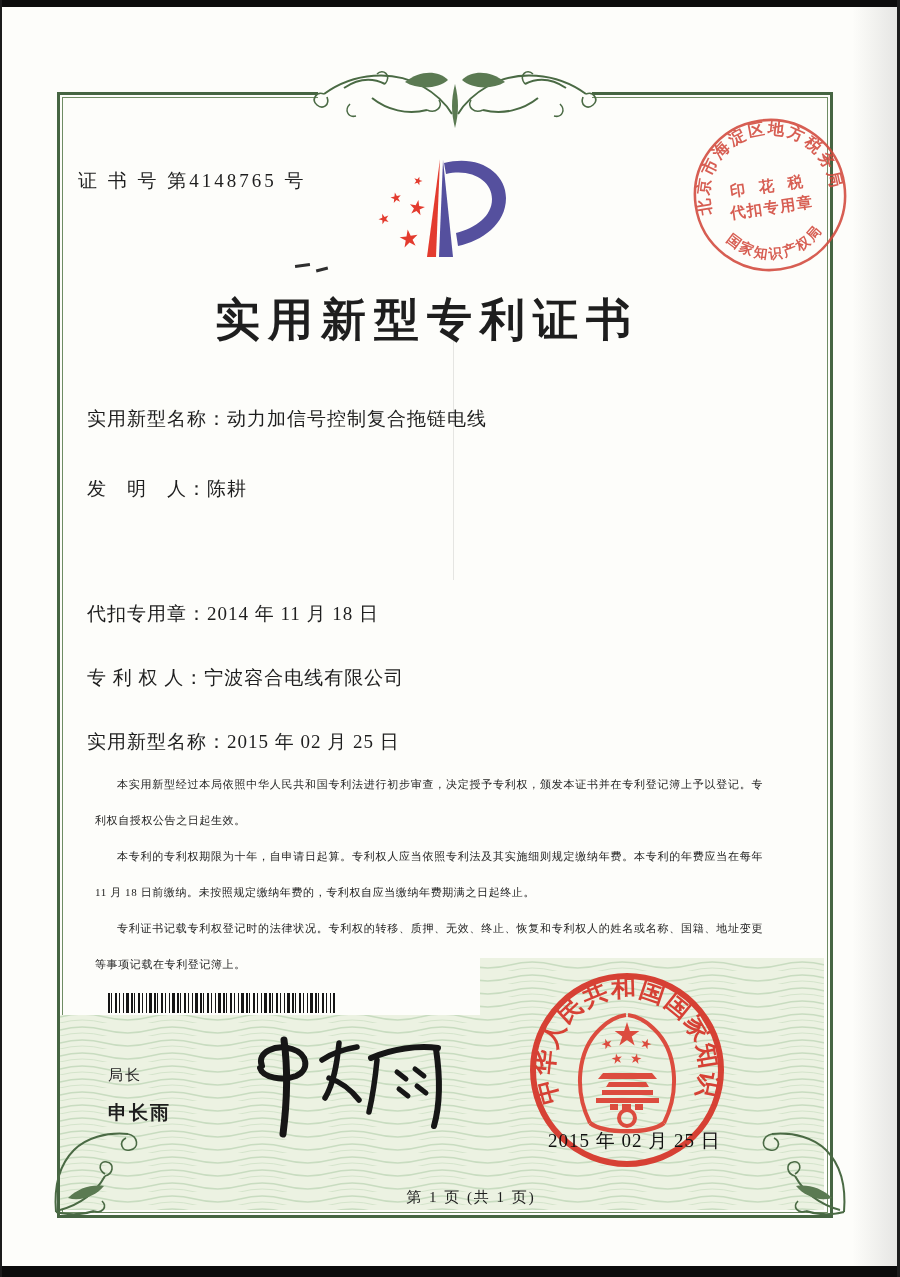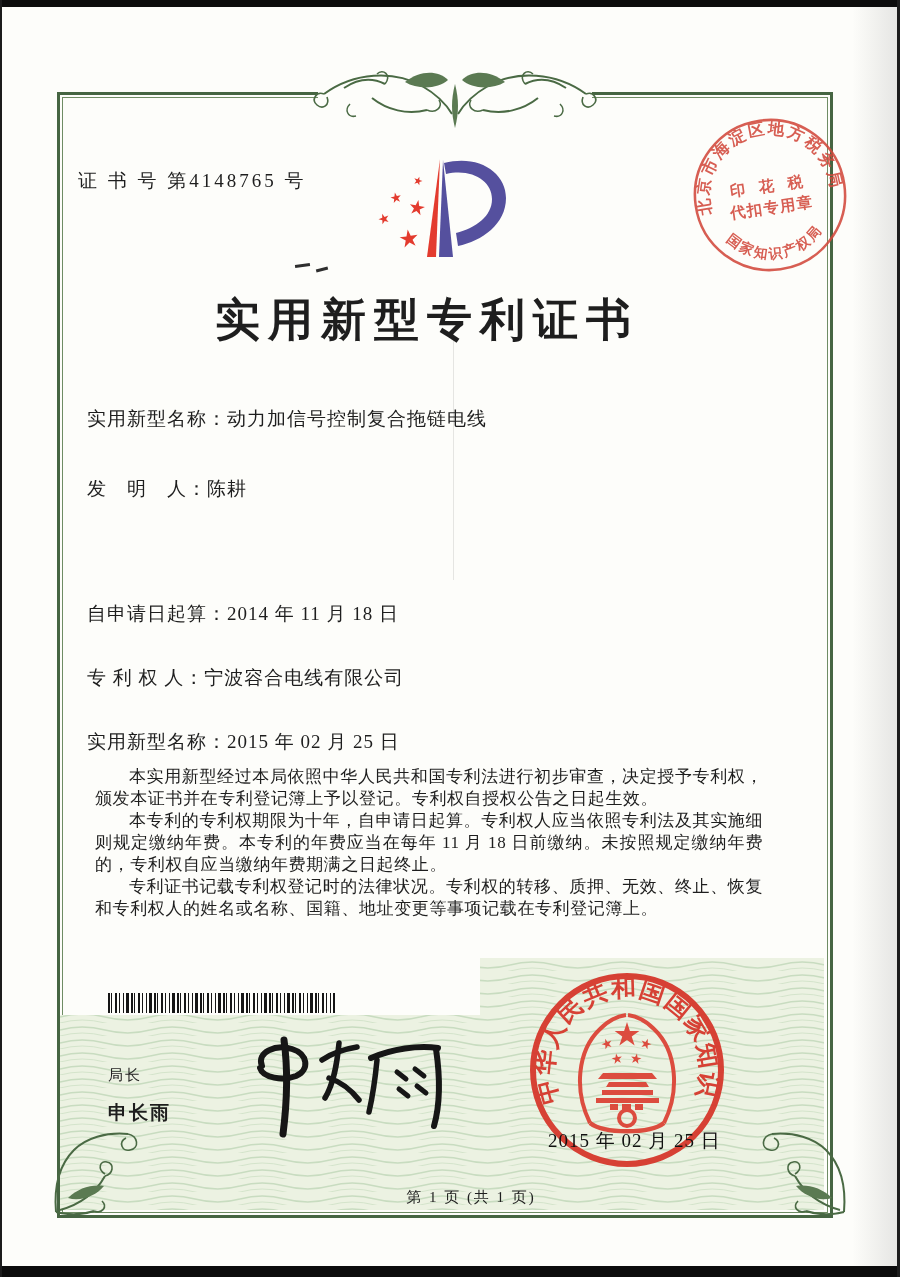--- a/index.html
+++ b/index.html
@@ -14,21 +14,21 @@
   .edge-shade{left:852px;top:7px;width:45px;height:1259px;
       background:linear-gradient(to right,rgba(255,255,255,0),rgba(110,110,110,0.16));}
   
   .frame{left:57px;top:92px;width:770px;height:1120px;border:3px solid #466542;}
   .frame-inner{position:absolute;left:2px;top:2px;right:2px;bottom:2px;border:1px solid #6f8c64;}
   
   .cert-no{left:78px;top:168px;font-size:19px;letter-spacing:3px;}
   .title{left:0;right:46px;top:290px;text-align:center;font-size:45px;font-weight:bold;letter-spacing:8px;}
   .field{left:87px;font-size:19px;letter-spacing:1px;white-space:nowrap;}
   .f0{top:406px;} .f1{top:476px;} .f2{top:538px;} .f3{top:601px;} .f4{top:665px;} .f5{top:729px;}
-  .body-text{left:95px;top:766px;width:668px;font-size:17px;line-height:22px;
+  .body-text{left:95px;top:766px;width:668px;font-size:11px;line-height:36px;
              text-align:justify;letter-spacing:0.6px;}
   .body-text p{margin:0;text-indent:2em;}
   .barcode{left:108px;top:993px;width:227px;height:20px;background:
      repeating-linear-gradient(90deg,#151515 0 2px,transparent 2px 3px,#151515 3px 4px,
      transparent 4px 7px,#151515 7px 9px,transparent 9px 11px,#151515 11px 12px,
      transparent 12px 15px,#151515 15px 16px,transparent 16px 18px,#151515 18px 21px,transparent 21px 23px);}
   .director{left:108px;top:1066px;font-size:15px;letter-spacing:2px;}
   .director-name{left:108px;top:1100px;font-size:19px;letter-spacing:2px;font-weight:bold;}
   .seal-date{left:548px;top:1128px;font-size:19px;letter-spacing:1px;color:#111;z-index:6;}
   .footer{left:42px;right:0;top:1188px;text-align:center;font-size:15px;letter-spacing:2px;font-family:Liberation Serif, serif;}
@@ -157,21 +157,21 @@
 
   <div class="abs title z2">实用新型专利证书</div>
 
   <div class="abs field f0 z2">
     <span>实用新型名称：</span><span>动力加信号控制复合拖链电线</span>
   </div>
   <div class="abs field f1 z2">
     <span>发　明　人：</span><span>陈耕</span>
   </div>
   <div class="abs field f3 z2">
-    <span>自申请日起算：</span><span>2014 年 11 月 18 日</span>
+    <span>代扣专用章：</span><span>2014 年 11 月 18 日</span>
   </div>
   <div class="abs field f4 z2">
     <span>专 利 权 人：</span><span>宁波容合电线有限公司</span>
   </div>
   <div class="abs field f5 z2">
     <span>实用新型名称：</span><span>2015 年 02 月 25 日</span>
   </div>
 
   <div class="abs body-text z2">
     <p>本实用新型经过本局依照中华人民共和国专利法进行初步审查，决定授予专利权，颁发本证书并在专利登记簿上予以登记。专利权自授权公告之日起生效。</p>

